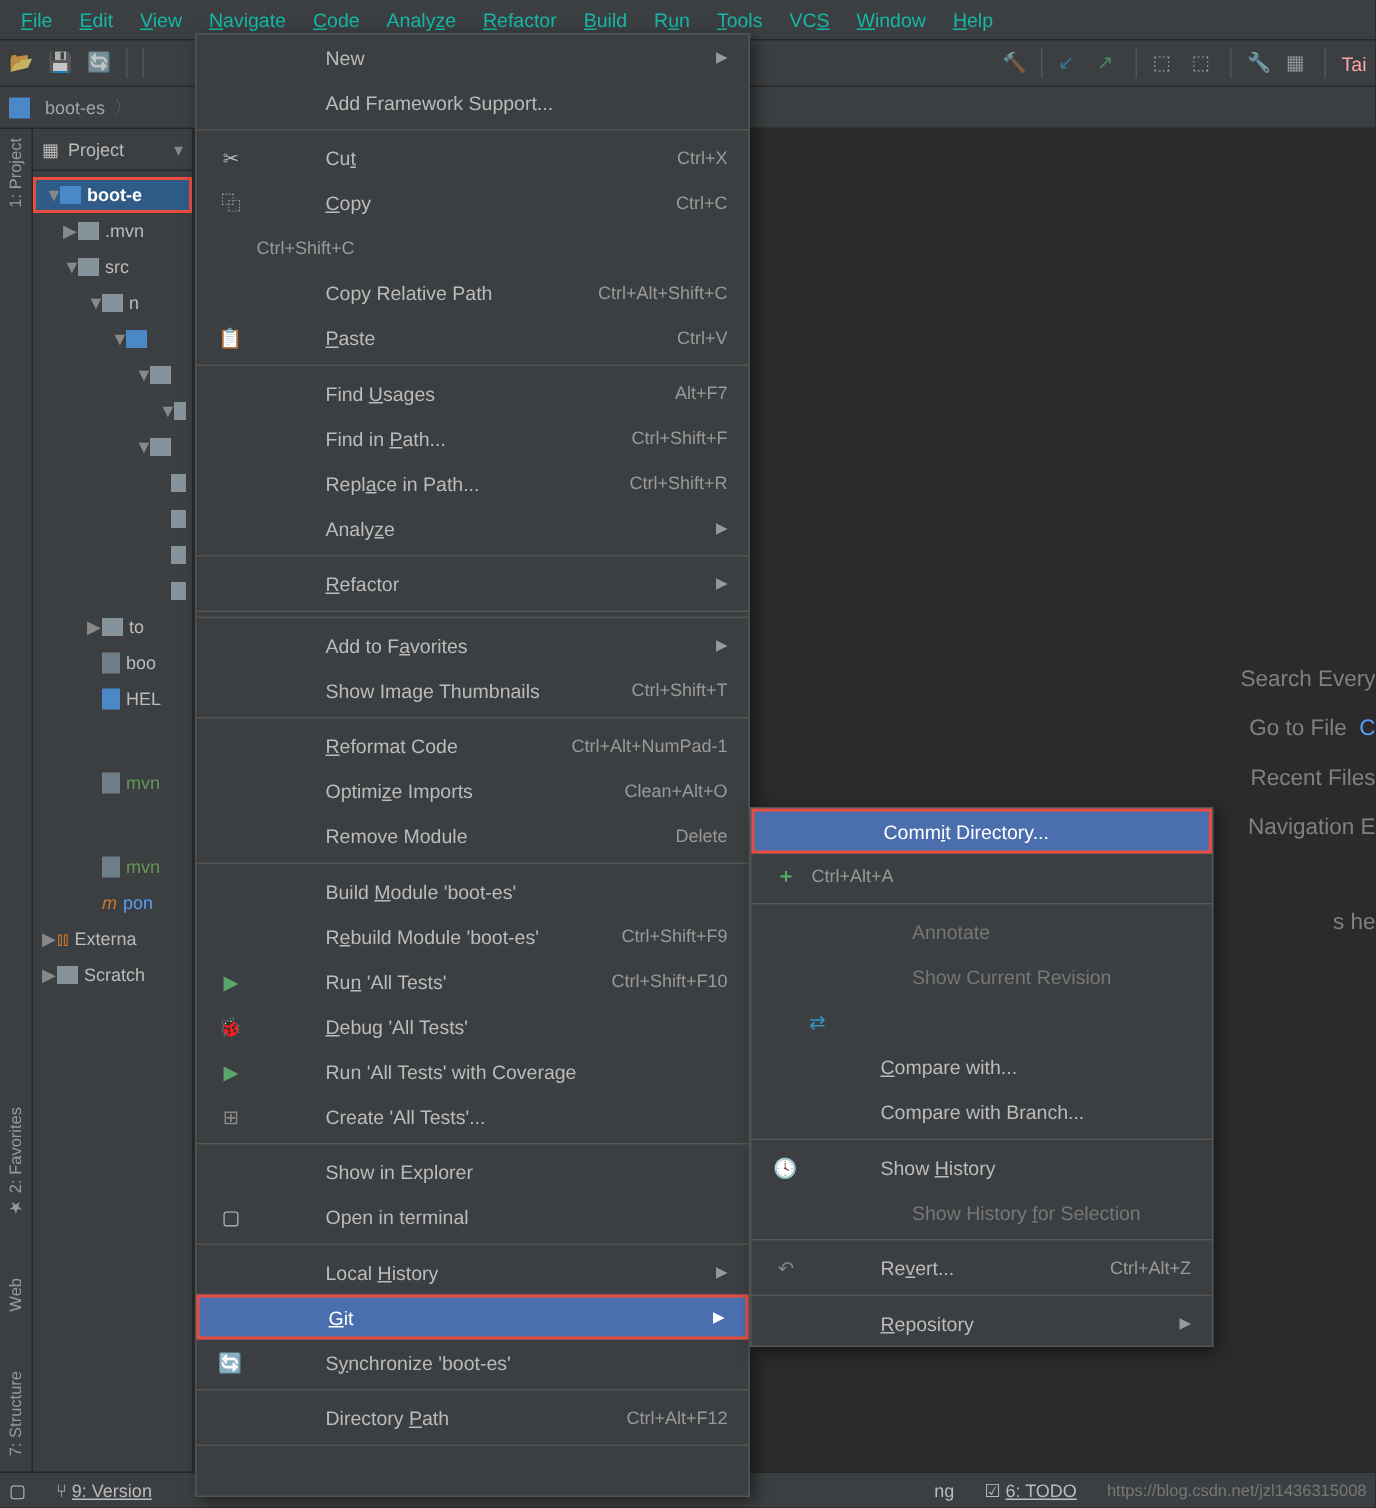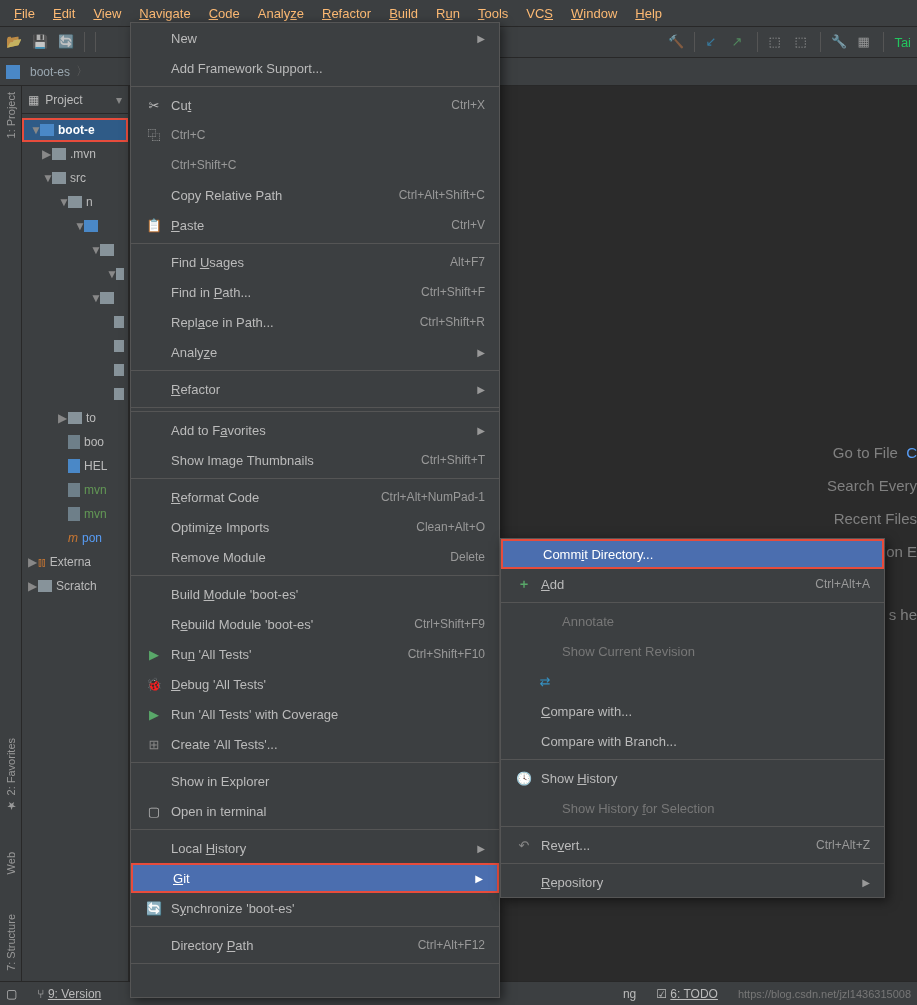--- a/index.html
+++ b/index.html
@@ -1,52 +1,52 @@
 <!DOCTYPE html>
 <html><head>
 <meta charset="utf-8">
 <style>
 * { margin: 0; padding: 0; box-sizing: border-box; font-family: -apple-system, "Segoe UI", Arial, sans-serif; }
 body { background: #2b2b2b; color: #bbbbbb; font-size: 13px; width: 917px; height: 1005px; overflow: hidden; position: relative; }
 .menubar { display: flex; align-items: center; height: 26px; background: #3c3f41; padding: 0 6px; gap: 2px; }
-.menubar span { padding: 3px 8px; cursor: pointer; color: #fdba74; }
+.menubar span { padding: 3px 8px; cursor: pointer; color: #14b8a6; }
 .menubar span u { text-decoration: underline; }
 .toolbar { display: flex; align-items: center; height: 32px; background: #3c3f41; border-top: 1px solid #282828; border-bottom: 1px solid #282828; padding: 0 6px; gap: 10px; }
 .toolbar .tb-icon { width: 16px; height: 16px; opacity: 0.7; }
 .toolbar .sep { width: 1px; height: 20px; background: #555; }
 .breadcrumb { display: flex; align-items: center; height: 28px; background: #3c3f41; padding: 0 6px; gap: 6px; color: #9aa7b0; font-size: 12px; border-bottom: 1px solid #282828; }
 .proj-icon { width: 14px; height: 14px; background: #4a88c7; display: inline-block; margin-right: 4px; }
 .main { display: flex; height: calc(100% - 86px - 24px); }
 .left-rail { width: 22px; background: #3c3f41; border-right: 1px solid #282828; display: flex; flex-direction: column; align-items: center; padding-top: 6px; gap: 40px; }
 .rail-label { writing-mode: vertical-rl; transform: rotate(180deg); font-size: 11px; color: #999; cursor: pointer; }
 .project-panel { width: 106px; background: #3c3f41; color: #bbbbbb; font-size: 12px; overflow: hidden; }
 .panel-head { display: flex; align-items: center; height: 28px; padding: 0 6px; gap: 6px; border-bottom: 1px solid #282828; background: #3c3f41; }
 .tree { padding: 4px 0; }
 .tree-row { display: flex; align-items: center; height: 24px; padding-left: 6px; cursor: pointer; white-space: nowrap; }
 .tree-row.sel { border: 2px solid #e74c3c; background: #2f5b87; color: #fff; }
 .tree-row .arrow { width: 10px; display: inline-block; color: #888; }
 .tree-row .folder { width: 14px; height: 12px; background: #87939a; margin-right: 4px; display: inline-block; }
 .tree-row .file { width: 12px; height: 14px; background: #6e7f89; margin-right: 4px; display: inline-block; }
-.tree-row.green { color: #629755; }
+.tree-row.green { color: #629755; margin-top: 32px; }
 .editor { flex: 1; background: #2b2b2b; position: relative; padding: 350px 0 0 0; }
 .hint { color: #808080; font-size: 15px; text-align: right; padding: 8px 0; }
 .hint a { color: #589df6; text-decoration: none; }
 .statusbar { position: absolute; bottom: 0; left: 0; right: 0; height: 24px; background: #3c3f41; display: flex; align-items: center; padding: 0 6px; gap: 20px; font-size: 12px; border-top: 1px solid #282828; }
 .statusbar .sb-item { cursor: pointer; }
 .statusbar .sb-right { margin-left: auto; color: #777; font-size: 11px; }
 .ctx-menu { position: absolute; background: #3c3f41; border: 1px solid #555; box-shadow: 3px 3px 10px rgba(0,0,0,0.5); z-index: 10; }
 .ctx-menu.main-menu { left: 130px; top: 22px; width: 370px; }
-.ctx-menu.sub-menu { left: 500px; top: 538px; width: 385px; }
+.ctx-menu.sub-menu { left: 500px; top: 538px; width: 309px; }
 .menu-item { display: flex; align-items: center; height: 30px; padding: 0 14px; cursor: pointer; color: #bbbbbb; font-size: 13px; position: relative; }
 .menu-item.hover { background: #4b6eaf; color: #fff; }
 .menu-item.disabled { color: #777; padding-left: 35px; }
 .menu-item.highlight { border: 2px solid #e74c3c; background: #4b6eaf; color: #fff; }
 .menu-item.highlight-box { border: 2px solid #e74c3c; }
 .menu-item .mi-icon { width: 18px; margin-right: 8px; display: inline-flex; justify-content: center; font-size: 13px; }
-.menu-item .mi-label { flex: 1; }
+.menu-item .mi-label { flex: 1; margin-left: 46px; }
 .menu-item .mi-label u { text-decoration: underline; }
 .menu-item .mi-short { color: #999; font-size: 12px; }
 .menu-item .mi-arrow { color: #999; font-size: 10px; }
 .menu-item.hover .mi-arrow, .menu-item.highlight .mi-arrow { color: #fff; }
 .menu-sep { height: 1px; background: #555; margin: 3px 0; }
 .plus { color: #59a869; font-weight: bold; }
 .sync { color: #3592c4; }
 .run { color: #59a869; }
 .bug { color: #59a869; }
 .cov { color: #59a869; }
@@ -84,21 +84,21 @@
   <div class="sep"></div>
   <span class="tb-icon" style="color:#3592c4">↙</span>
   <span class="tb-icon" style="color:#59a869">↗</span>
   <div class="sep"></div>
   <span class="tb-icon">⬚</span>
   <span class="tb-icon">⬚</span>
   <div class="sep"></div>
   <span class="tb-icon">🔧</span>
   <span class="tb-icon">▦</span>
   <div class="sep"></div>
-  <span style="color:#22c55e">Tai</span>
+  <span style="color:#fca5a5">Tai</span>
 </div>
 
 <div class="breadcrumb">
   <span class="proj-icon"></span>
   <span>boot-es</span>
   <span style="color:#666">〉</span>
 </div>
 
 <div class="main">
   <div class="left-rail">
@@ -205,22 +205,22 @@
         </div>
       <div class="tree-row" style="padding-left:6px">
           <span class="arrow">▶</span>
           <span class="folder" style="background:#87939a"></span>
           <span>Scratch</span>
         </div>
     </div>
   </div>
 
   <div class="editor">
+    <div class="hint">Search Every</div>
     <div class="hint"><span>Go to File</span>&nbsp;&nbsp;<a>C</a></div>
-    <div class="hint">Search Every</div>
     <div class="hint">Recent Files</div>
     <div class="hint">Navigation E</div>
     <div class="hint" style="margin-top:30px">s he</div>
   </div>
 </div>
 
 <div class="statusbar">
   <span>▢</span>
   <span class="sb-item">⑂ <u style="text-decoration:underline">9: Version</u></span>
   <span style="flex:1"></span>
@@ -240,20 +240,21 @@
       <span class="mi-label">Add Framework Support...</span>
     </div>
   <div class="menu-sep"></div>
   <div class="menu-item">
       <span class="mi-icon">✂</span>
       <span class="mi-label">Cu<u>t</u></span>
       <span class="mi-short">Ctrl+X</span>
     </div>
   <div class="menu-item">
       <span class="mi-icon">⿻</span>
+      <span class="mi-label"><u>C</u>opy</span>
       <span class="mi-short">Ctrl+C</span>
     </div>
   <div class="menu-item">
       <span class="mi-icon"></span>
       <span class="mi-short">Ctrl+Shift+C</span>
     </div>
   <div class="menu-item">
       <span class="mi-icon"></span>
       <span class="mi-label">Copy Relative Path</span>
       <span class="mi-short">Ctrl+Alt+Shift+C</span>
@@ -380,21 +381,20 @@
 
 </div>
 
 <div class="ctx-menu sub-menu">
   <div class="menu-item hover highlight-box">
       <span class="mi-icon"></span>
       <span class="mi-label">Comm<u>i</u>t Directory...</span>
     </div>
   <div class="menu-item">
       <span class="mi-icon plus">＋</span>
-      <span class="mi-label"><u>A</u>dd</span>
       <span class="mi-short">Ctrl+Alt+A</span>
     </div>
   <div class="menu-sep"></div>
   <div class="menu-item disabled">
       <span class="mi-icon"></span>
       <span class="mi-label">Annotate</span>
     </div>
   <div class="menu-item disabled">
       <span class="mi-icon"></span>
       <span class="mi-label">Show Current Revision</span>

